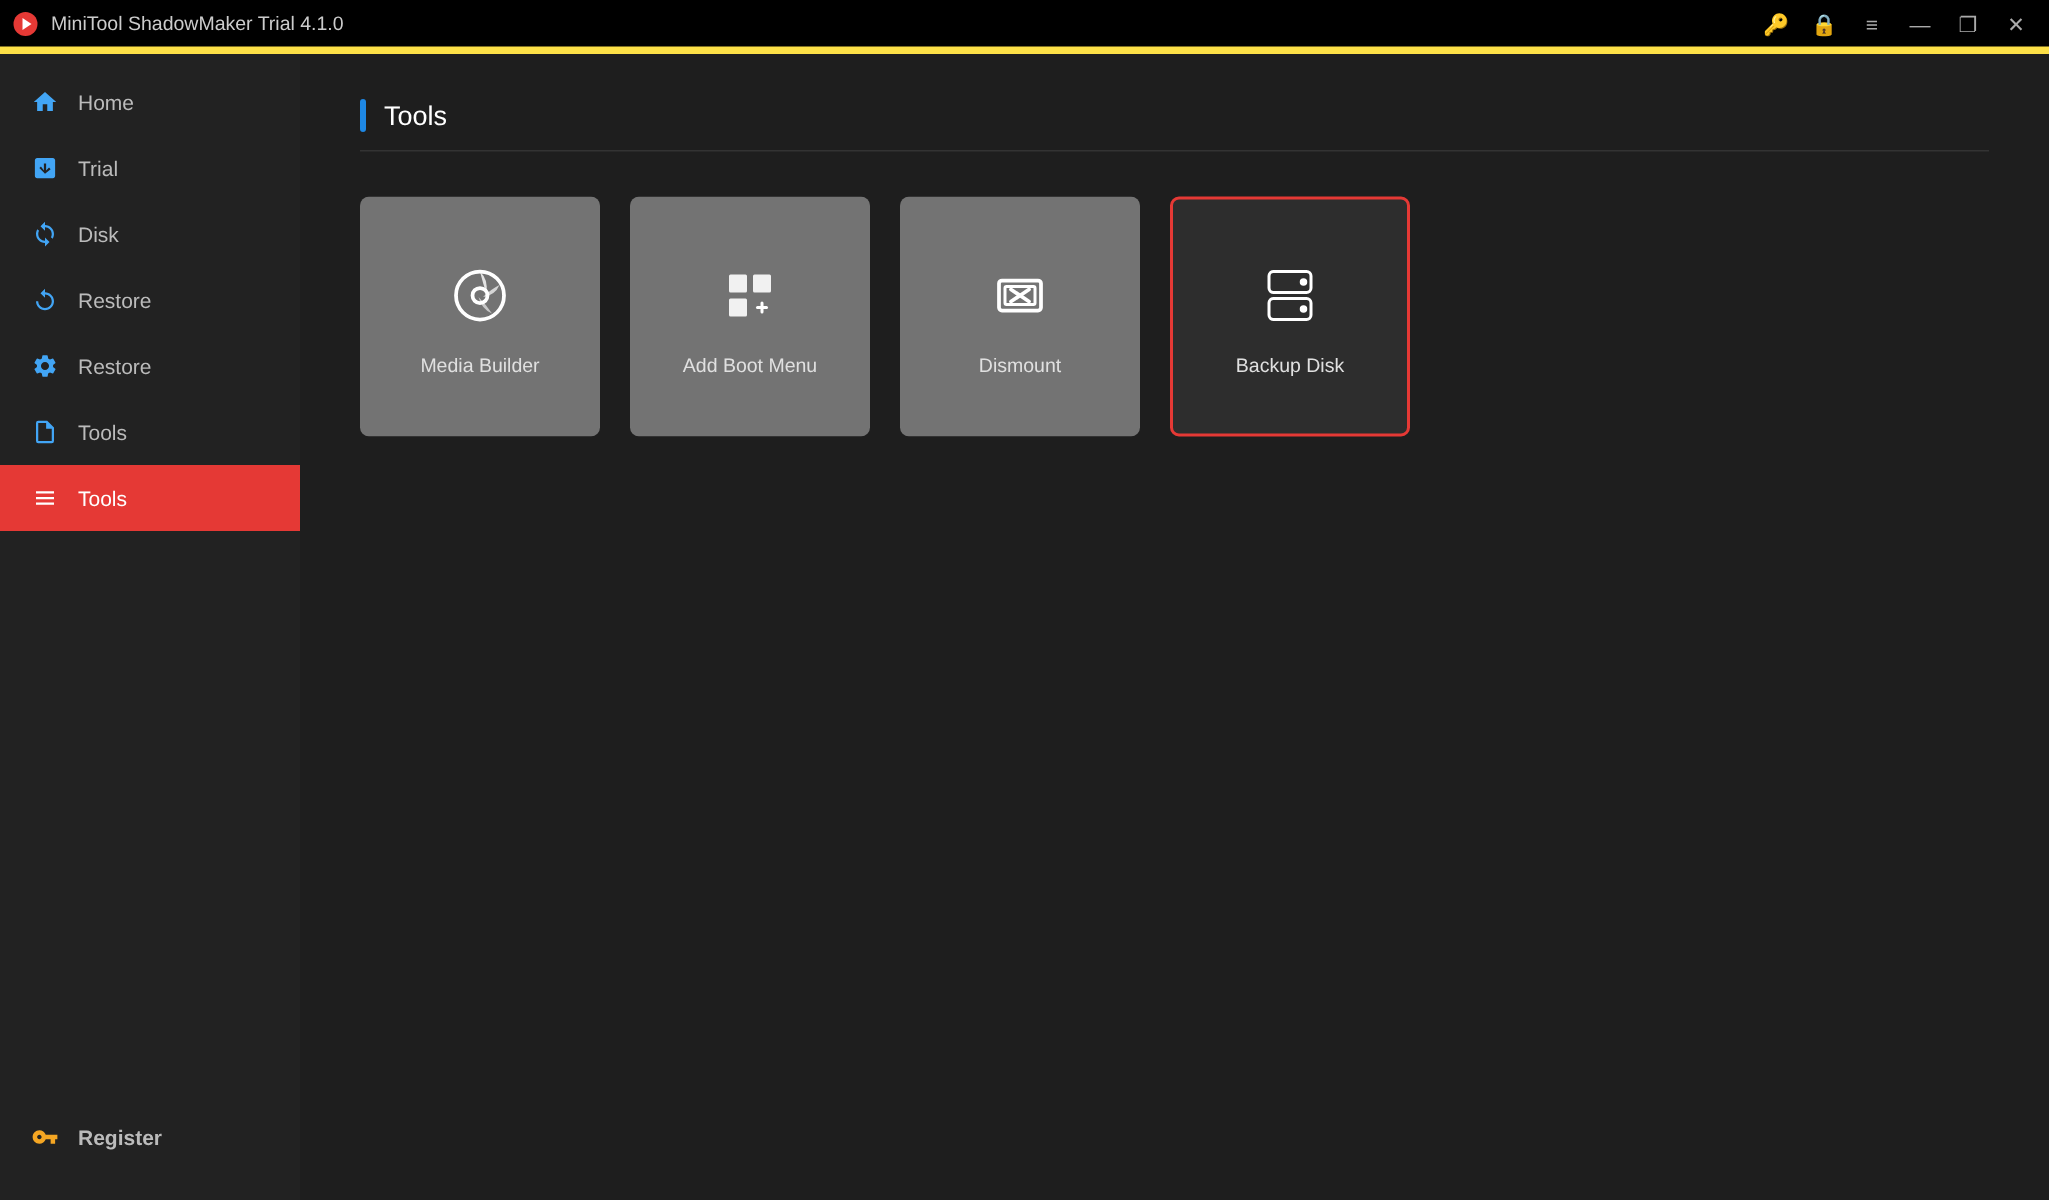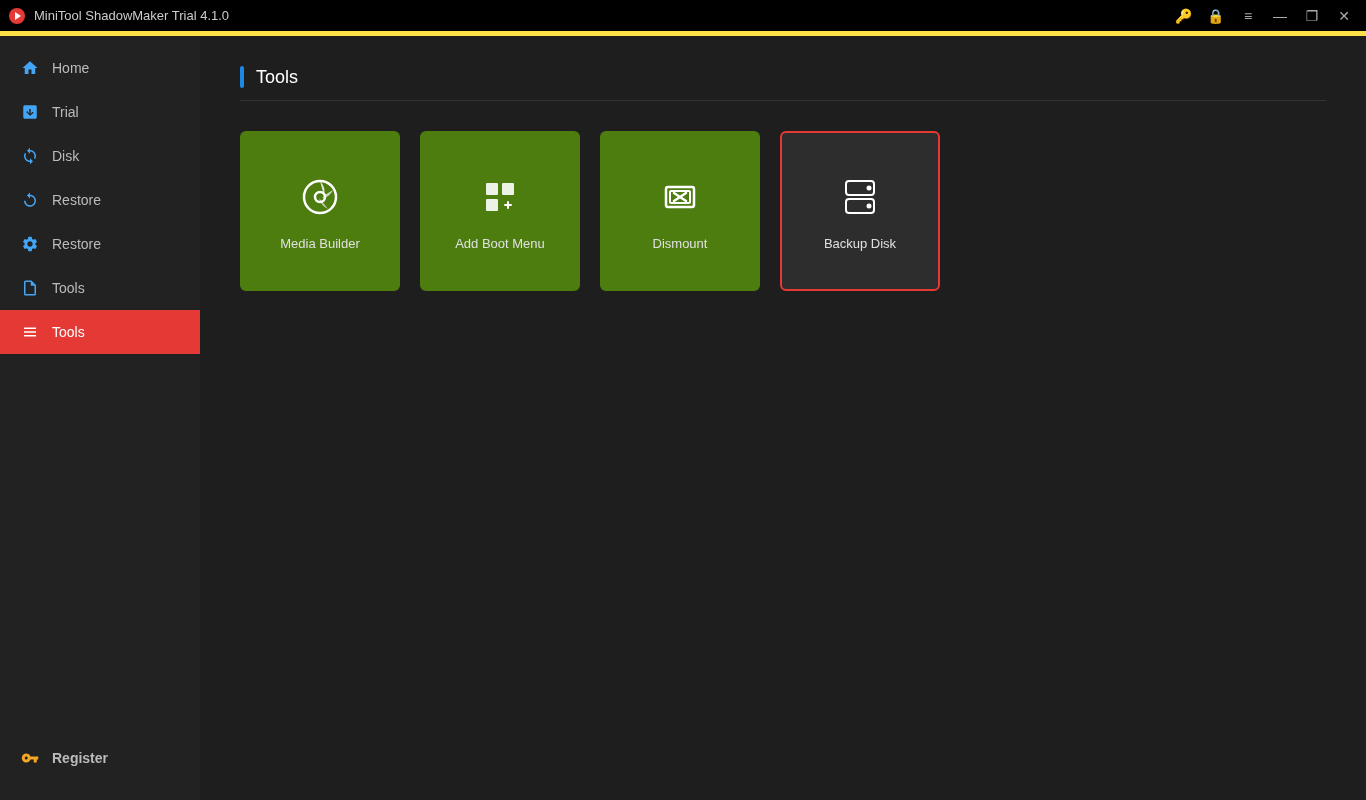--- a/index.html
+++ b/index.html
@@ -123,21 +123,21 @@
     
     .tools-grid {
       display: flex;
       flex-wrap: wrap;
       gap: 20px;
     }
 
     .tool-card {
       width: 160px;
       height: 160px;
-      background: #4d7c0f;
+      background: #737373;
       border-radius: 6px;
       display: flex;
       flex-direction: column;
       align-items: center;
       justify-content: center;
       cursor: pointer;
       gap: 14px;
       transition: background 0.2s;
       border: 2px solid transparent;
     }

